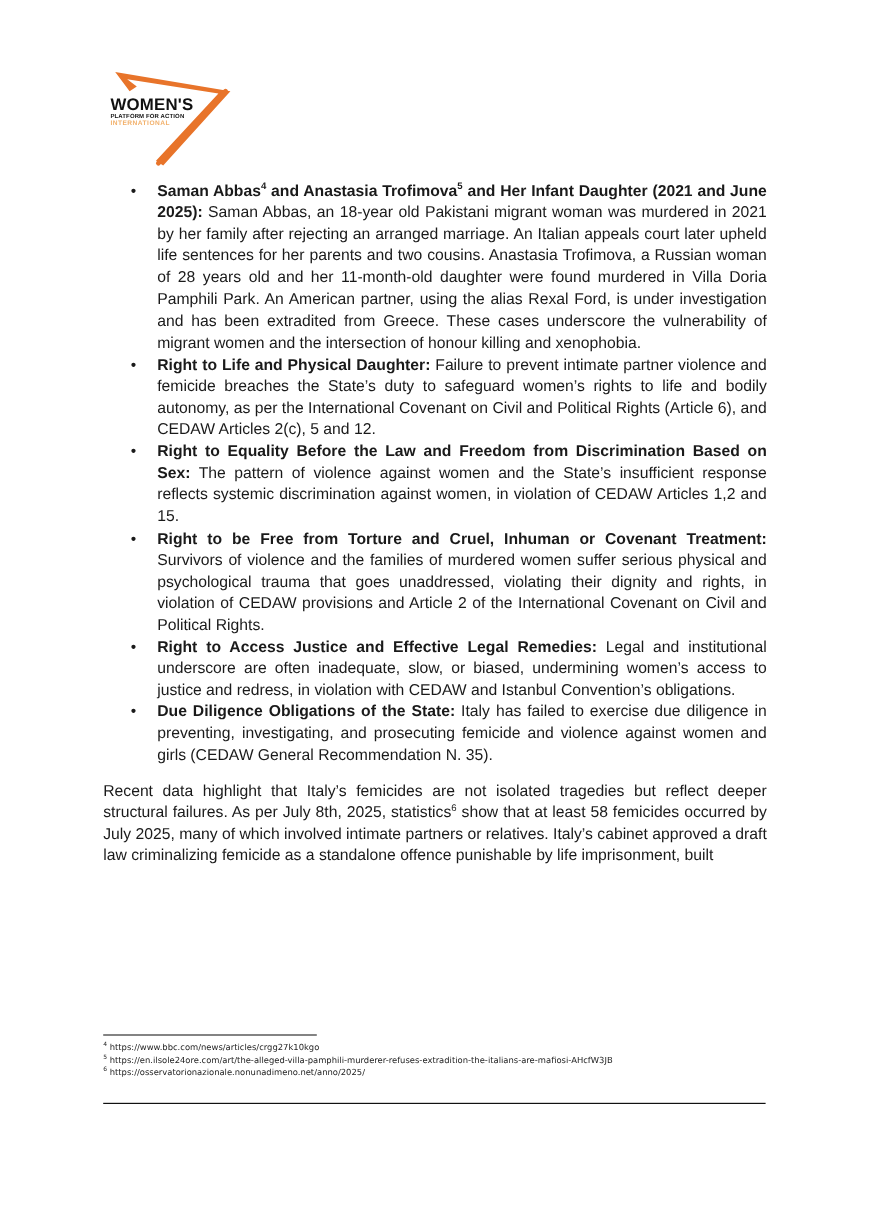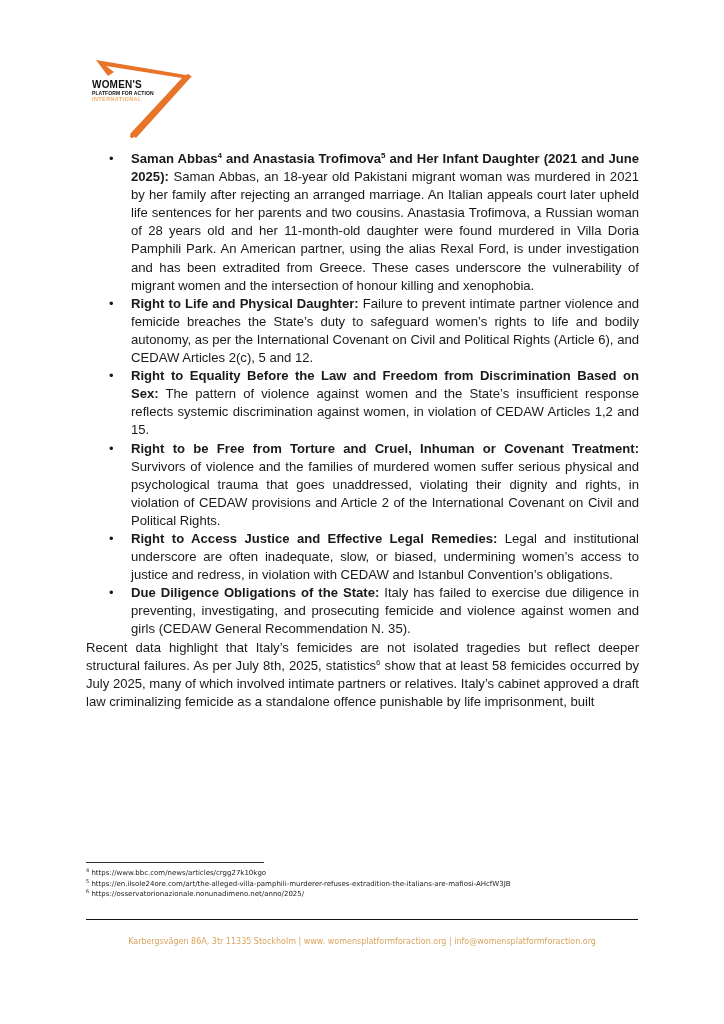--- a/index.html
+++ b/index.html
@@ -25,21 +25,21 @@
   .logo svg { position: absolute; left: 0; top: 0; }
   .logo-text {
     position: absolute;
     left: 4px;
     top: 24px;
     line-height: 1;
   }
   .logo-title {
     font-family: "Liberation Sans", sans-serif;
     font-weight: 900;
-    font-size: 10px;
+    font-size: 14px;
     letter-spacing: 0.2px;
     color: #111;
     display: block;
   }
   .logo-sub {
     font-weight: 700;
     font-size: 5px;
     color: #111;
     display: block;
     margin-top: 1px;
@@ -79,21 +79,21 @@
     font-size: 13px;
   }
   b { font-weight: 700; }
   sup { font-size: 8px; line-height: 0; vertical-align: super; }
   .para {
     margin: 0;
     text-align: justify;
   }
   .intro-para { margin-top: 42px; }
   .list2 { margin-top: 42px; }
-  .closing { }
+  .closing { margin-top: 11px; }
 
   .fn-rule {
     position: absolute;
     left: 86px;
     top: 862px;
     width: 178px;
     height: 0;
     border-top: 1px solid #333;
   }
   .footnotes {
@@ -181,14 +181,13 @@
 
 <div class="fn-rule"></div>
 <div class="footnotes">
   <div><sup>4</sup><span> https://www.bbc.com/news/articles/crgg27k10kgo</span></div>
   <div><sup>5</sup><span> https://en.ilsole24ore.com/art/the-alleged-villa-pamphili-murderer-refuses-extradition-the-italians-are-mafiosi-AHcfW3JB</span></div>
   <div><sup>6</sup><span> https://osservatorionazionale.nonunadimeno.net/anno/2025/</span></div>
 </div>
 
 <div class="footer-rule"></div>
 <div class="footer">
-  <div>Karbergsvägen 86A, 3tr 11335 Stockholm | www. womensplatformforaction.org | info@womensplatformforaction.org</div>
 </div>
 
 </body></html>

